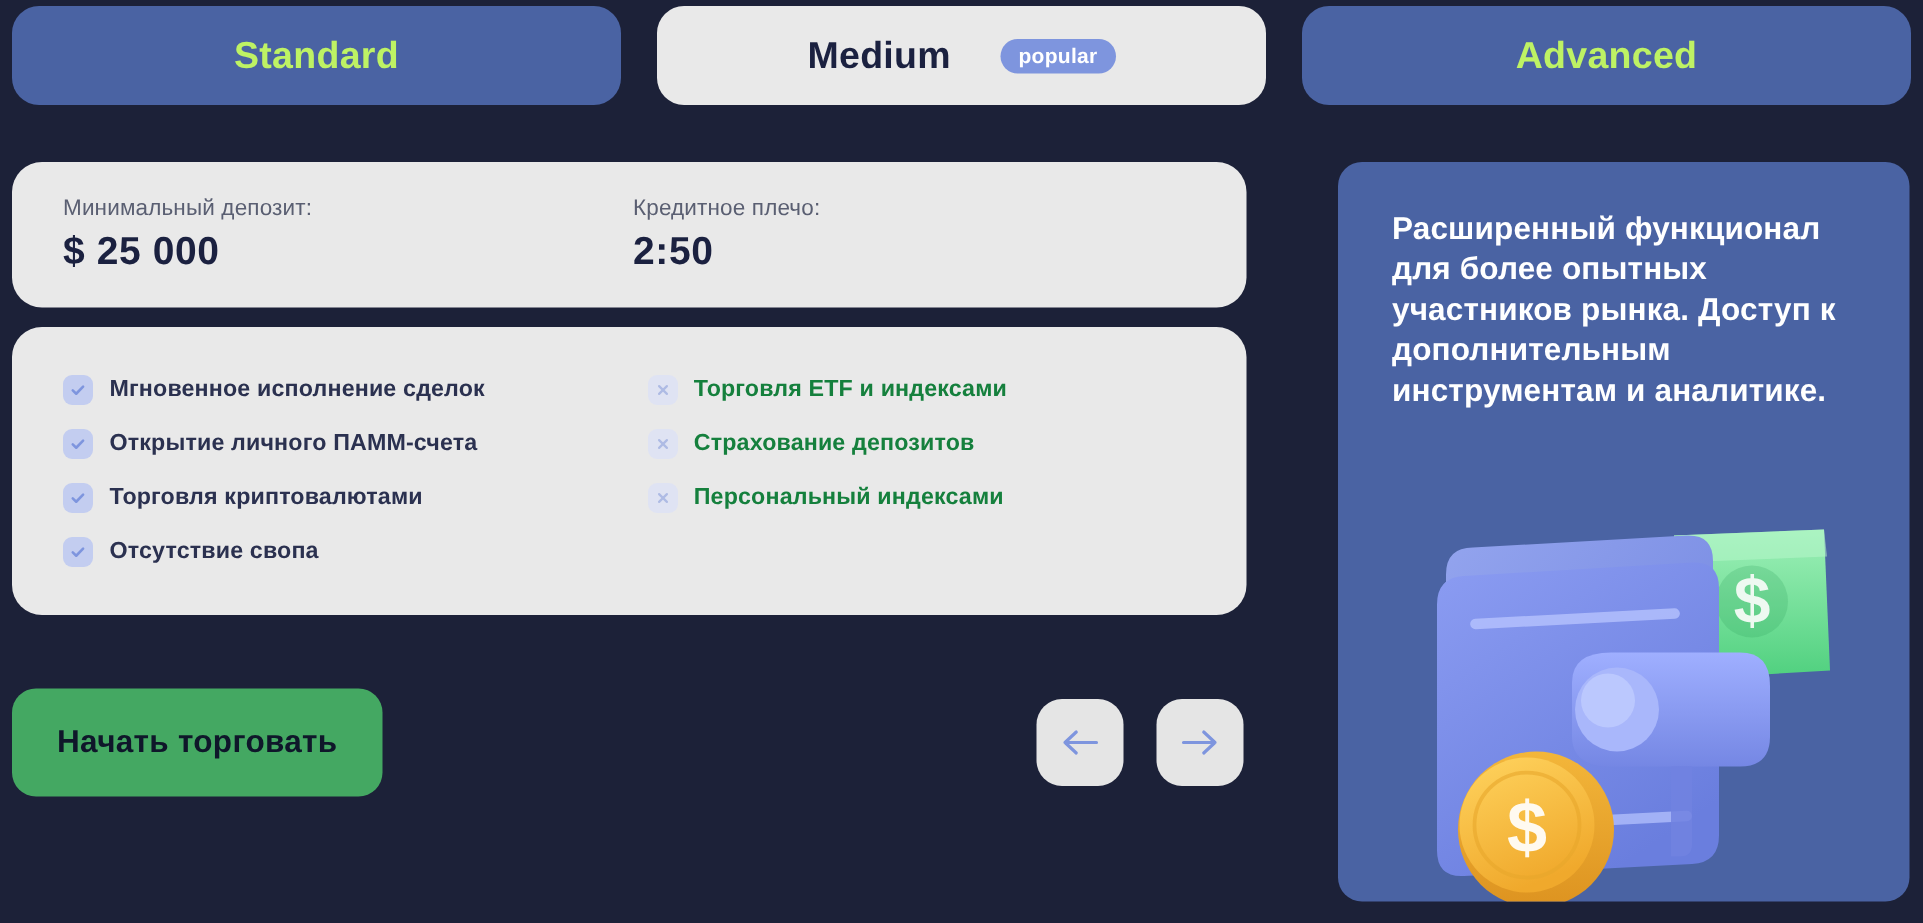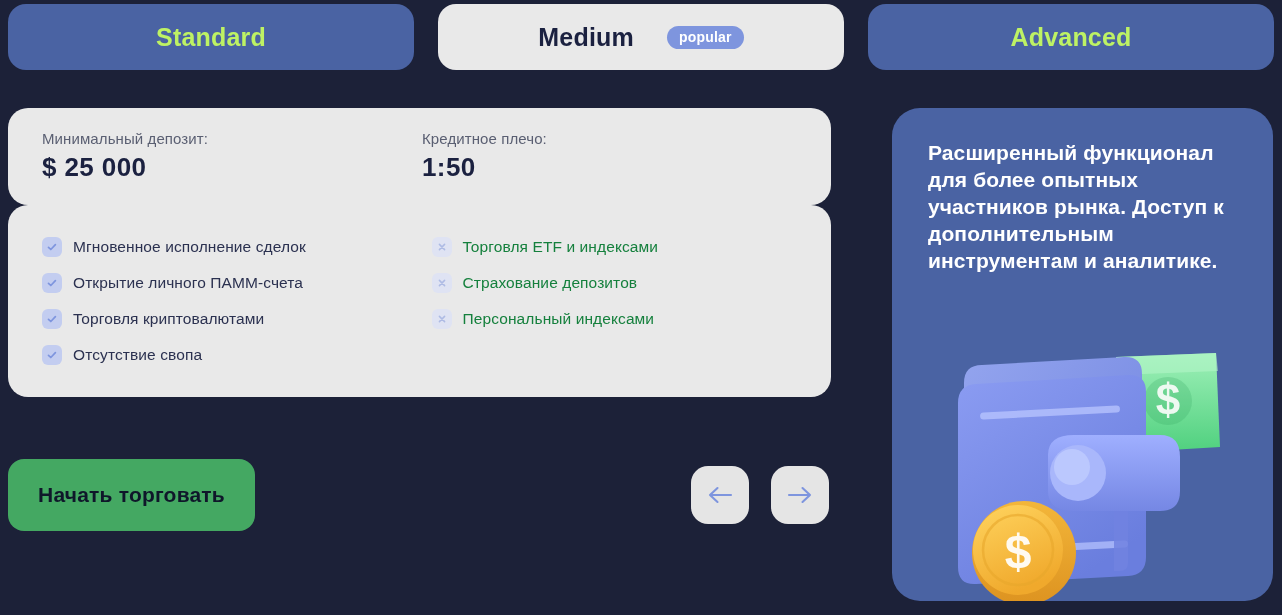--- a/index.html
+++ b/index.html
@@ -57,23 +57,25 @@
   .stat-label {
     font-size: 15px; color: #5a5f72; letter-spacing: .1px;
     margin-bottom: 5px;
   }
   .stat-value {
     font-size: 26px; font-weight: bold; color: #1b2140;
     letter-spacing: .4px;
   }
 
   .features-card {
+    margin-top: 13px;
     height: 192px;
     padding: 24px 30px 0 34px;
     display: flex;
+    font-weight: bold;
   }
   .feat-col { width: 50%; }
   .feat-col.right { padding-left: 10px; }
   .feat {
     display: flex; align-items: center; gap: 11px;
     height: 36px;
   }
   .box {
     width: 20px; height: 20px; border-radius: 6px;
     flex: none;
@@ -108,21 +110,21 @@
     display: flex; align-items: center; justify-content: center;
     cursor: pointer;
   }
   .nav-btn svg { display: block; }
 
   
   .promo {
     position: absolute; left: 892px; top: 108px;
     width: 381px; height: 493px;
     background: #4a63a3;
-    border-radius: 28px;
+    border-radius: 16px;
     overflow: hidden;
   }
   .promo-text {
     position: absolute; left: 36px; top: 32px; width: 300px;
     color: #ffffff; font-size: 21px; font-weight: bold;
     line-height: 1.28; letter-spacing: .1px;
   }
   .wallet {
     position: absolute; left: 36px; bottom: -4px;
     width: 300px; height: 280px;
@@ -152,21 +154,21 @@
 
   <div class="left-col">
 
     <div class="card deposit-card">
       <div class="stat">
         <div class="stat-label">Минимальный депозит:</div>
         <div class="stat-value">$ 25 000</div>
       </div>
       <div class="stat">
         <div class="stat-label">Кредитное плечо:</div>
-        <div class="stat-value">1:50</div>
+        <div class="stat-value">2:50</div>
       </div>
     </div>
 
     <div class="card features-card">
 
       <div class="feat-col">
         <div class="feat on">
           <span class="box on">
             <svg width="12" height="12" viewBox="0 0 12 12">
                 <path d="M2.5 6.3 L4.8 8.5 L9.4 3.7" fill="none" stroke="#7e95de" stroke-width="1.7" stroke-linecap="round" stroke-linejoin="round"></path>

